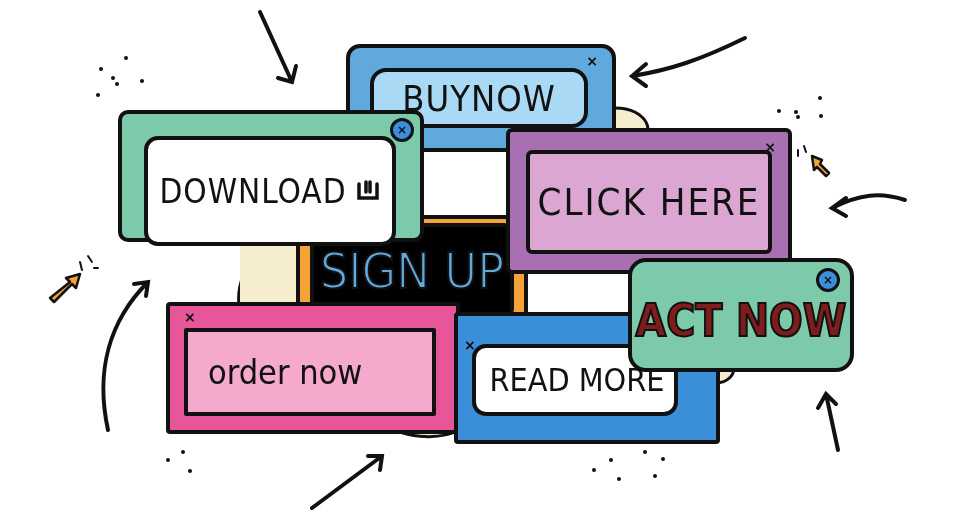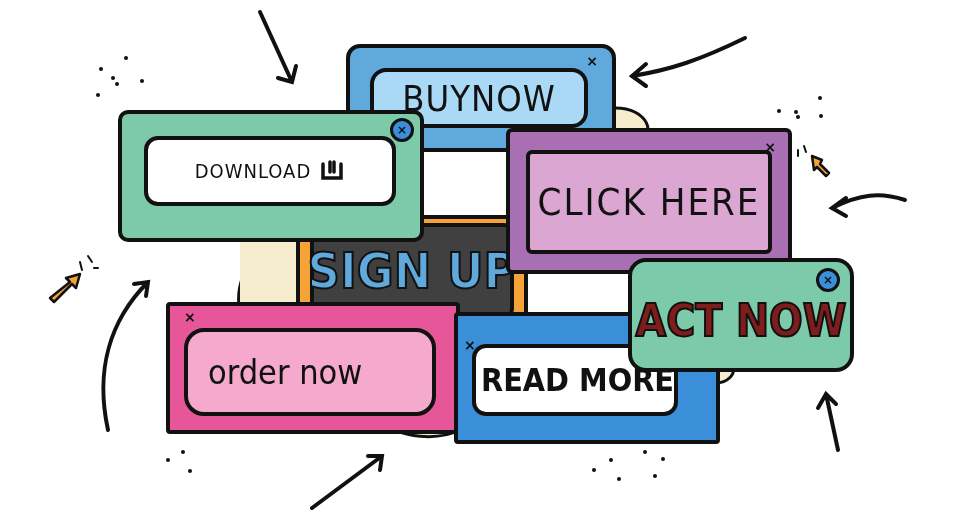--- a/index.html
+++ b/index.html
@@ -62,52 +62,52 @@
 </svg>
 
 <div class="popup" style="left:346px;top:44px;width:270px;height:108px;background:#5fa9dd;border-radius:14px;">
   <span class="closex" style="right:14px;top:6px;">×</span>
   <div class="inner lbl" style="left:20px;top:20px;width:218px;height:60px;background:#a9d9f5;border-radius:16px;font-size:36px;letter-spacing:1px;">
     <span>BUYNOW</span>
   </div>
 </div>
 
 <div class="popup" style="left:296px;top:215px;width:232px;height:120px;background:#f5a337;">
-  <div class="inner lbl" style="left:10px;top:4px;width:204px;height:96px;background:#404040;font-size:50px;font-weight:bold;color:#5fa9dd;-webkit-text-stroke:2px #111;">
+  <div class="inner lbl" style="left:10px;top:4px;width:204px;height:96px;background:#000000;font-size:50px;font-weight:normal;color:#5fa9dd;-webkit-text-stroke:2px #111;">
     <span>SIGN UP</span>
   </div>
 </div>
 
 <div class="popup" style="left:118px;top:110px;width:306px;height:132px;background:#7ccaa9;">
   <span class="closecirc" style="right:6px;top:4px;">×</span>
-  <div class="inner lbl" style="left:22px;top:22px;width:252px;height:70px;background:#fff;border-radius:14px;font-size:20px;letter-spacing:1px;">
+  <div class="inner lbl" style="left:22px;top:22px;width:252px;height:110px;background:#fff;border-radius:14px;font-size:33px;letter-spacing:1px;">
     <span>DOWNLOAD</span>
     <svg width="26" height="26" viewBox="0 0 26 26" style="margin-left:8px">
         <path d="M4 6 V20 H22 V6 M11 4 V14 M15 4 V14" fill="none" stroke="#111" stroke-width="3.5" stroke-linecap="round"></path>
       </svg>
   </div>
 </div>
 
 <div class="popup" style="left:506px;top:128px;width:286px;height:146px;background:#a86fb3;border-radius:6px;">
   <span class="closex" style="right:12px;top:8px;">×</span>
   <div class="inner lbl" style="left:16px;top:18px;width:246px;height:104px;background:#dca6d3;border-radius:6px;font-size:38px;letter-spacing:2px;">
     <span>CLICK HERE</span>
   </div>
 </div>
 
 <div class="popup" style="left:166px;top:302px;width:294px;height:132px;background:#e8569a;border-radius:4px;">
   <span class="closex" style="left:14px;top:4px;">×</span>
-  <div class="inner lbl" style="left:14px;top:22px;width:252px;height:88px;background:#f4a9cd;border-radius:20px;font-size:34px;justify-content:flex-start;padding-left:20px;">
+  <div class="inner lbl" style="left:14px;top:22px;width:252px;height:88px;background:#f4a9cd;border-radius:2px;font-size:34px;justify-content:flex-start;padding-left:20px;">
     <span>order now</span>
   </div>
 </div>
 
 <div class="popup" style="left:454px;top:312px;width:266px;height:132px;background:#3b8fd9;border-radius:4px;">
   <span class="closex" style="left:6px;top:22px;">×</span>
-  <div class="inner lbl" style="left:14px;top:28px;width:206px;height:72px;background:#fff;border-radius:14px;font-size:32px;justify-content:flex-end;padding-left:4px;font-weight:bold;">
+  <div class="inner lbl" style="left:14px;top:28px;width:206px;height:72px;background:#fff;border-radius:14px;font-size:32px;justify-content:center;padding-left:4px;">
     <span>READ MORE</span>
   </div>
 </div>
 
 <div class="popup" style="left:628px;top:258px;width:226px;height:114px;background:#7ccaa9;border-radius:18px;display:flex;align-items:center;justify-content:center;">
   <span class="closecirc" style="right:10px;top:6px;">×</span>
   <span class="lbl" style="font-size:44px;font-weight:bold;color:#7f1d1d;-webkit-text-stroke:2px #111;margin-top:10px;">ACT NOW</span>
 </div>
 
 </body></html>

